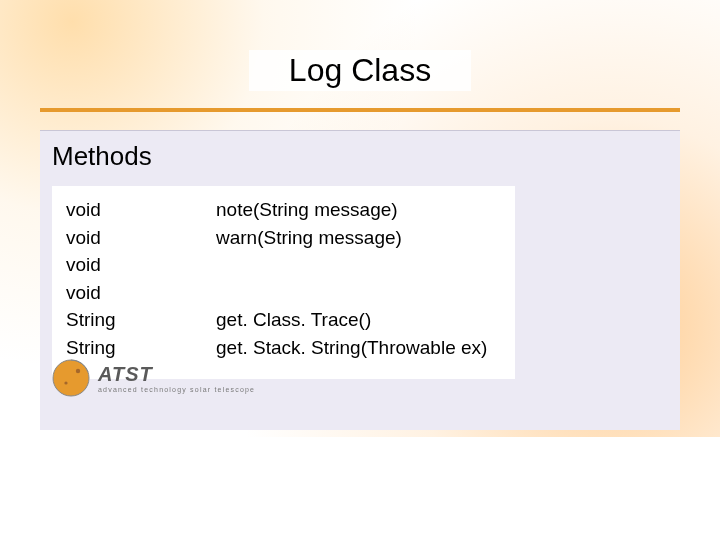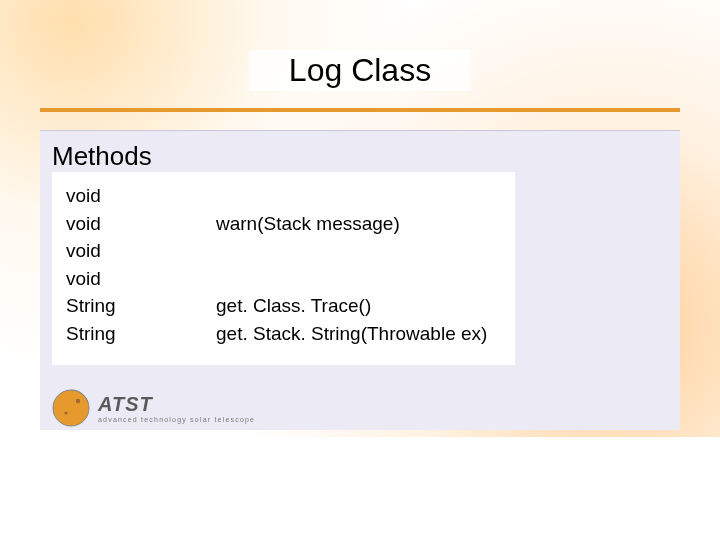--- a/index.html
+++ b/index.html
@@ -43,35 +43,36 @@
     right: 40px;
     height: 300px;
     background: #eceaf4;
     border-top: 1px solid #c9c6d6;
     padding: 10px 12px;
   }
   .section-heading {
     font-size: 26px;
     font-weight: 400;
     color: #000;
+    margin-bottom: 14px;
   }
   .method-table {
     display: inline-block;
     background: #ffffff;
     padding: 10px 28px 18px 14px;
     font-size: 19px;
     line-height: 1.45;
     color: #000;
   }
   .method-row { display: flex; }
   .ret-col { width: 150px; flex-shrink: 0; }
   .footer-logo {
     position: absolute;
     left: 50px;
-    bottom: 8px;
+    bottom: 38px;
     display: flex;
     align-items: center;
     gap: 6px;
   }
   .logo-mark { width: 42px; height: 42px; }
   .logo-text { display: flex; flex-direction: column; }
   .logo-top { font-size: 20px; font-weight: bold; letter-spacing: 1px; color: #5a5a5a; font-style: italic; }
   .logo-sub { font-size: 7px; letter-spacing: 1.2px; color: #7a7a7a; }
 </style>
 </head>
@@ -83,24 +84,25 @@
     <h1 class="title">Log Class</h1>
   </div>
   <div class="hr-accent"></div>
 
   <div class="content-panel">
     <div class="section-heading">Methods</div>
 
     <div class="method-table">
       <div class="method-row">
         <span class="ret-col">void</span>
+        <span>note(String message)</span>
       </div>
       <div class="method-row">
         <span class="ret-col">void</span>
-        <span>warn(Stack message)</span>
+        <span>warn(String message)</span>
       </div>
       <div class="method-row">
         <span class="ret-col">void</span>
       </div>
       <div class="method-row">
         <span class="ret-col">void</span>
       </div>
       <div class="method-row">
         <span class="ret-col">String</span>
         <span>get. Class. Trace()</span>

